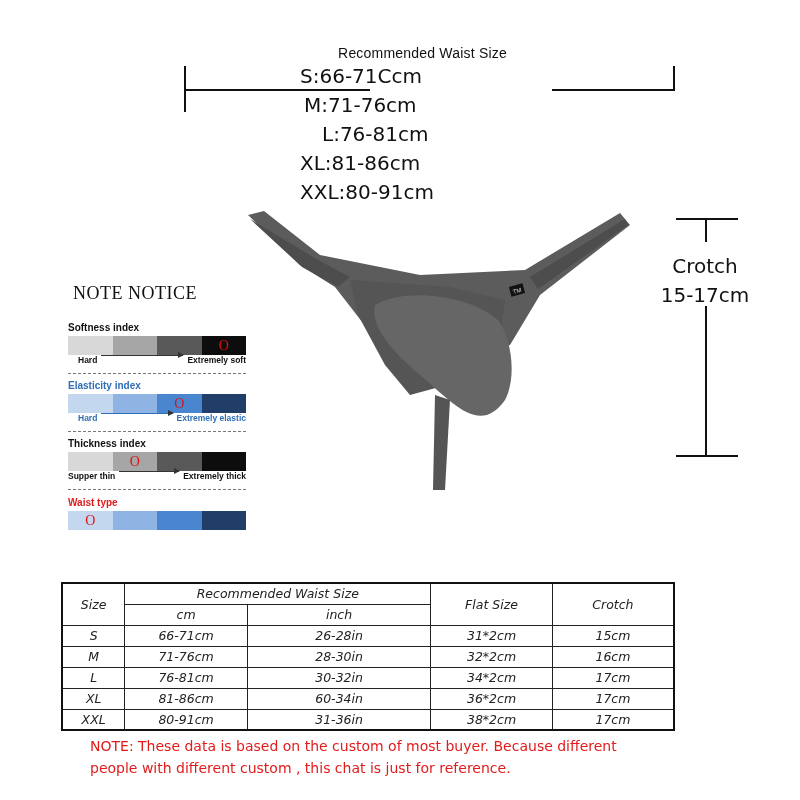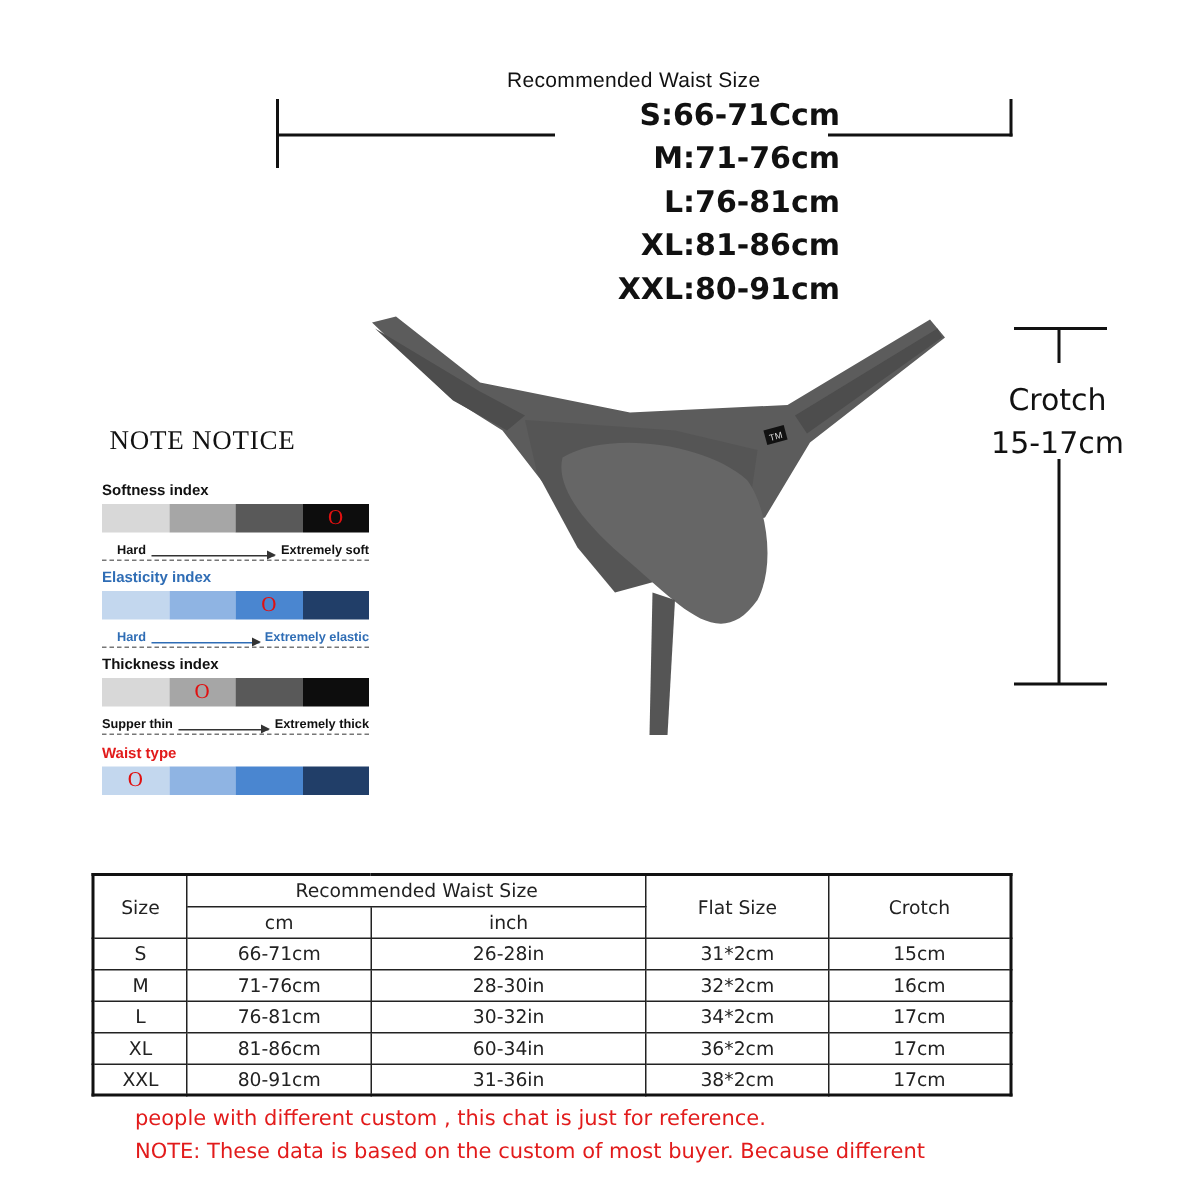--- a/index.html
+++ b/index.html
@@ -1,35 +1,35 @@
 <!DOCTYPE html>
 <html><head>
 <meta charset="utf-8">
 <style>
   * { margin:0; padding:0; box-sizing:border-box; }
   body { width:800px; height:800px; background:#fff; position:relative; overflow:hidden; font-family:"Liberation Sans", sans-serif; color:#111; }
   .abs { position:absolute; }
   .waist-title { left:0; width:800px; top:45px; text-align:center; font-size:14px; letter-spacing:0.2px; padding-left:45px; }
-  .waist-list { left:300px; width:260px; top:62px; text-align:right;font-weight:bold; }
+  .waist-list { left:300px; width:260px; top:62px; text-align:left; }
   .waist-list div { font-size:20px; line-height:29px; font-family:"DejaVu Sans", sans-serif; }
   .hline { background:#111; height:2px; }
   .vline { background:#111; width:2px; }
   .crotch-label { left:650px; width:110px; text-align:center; top:252px; font-size:20px; line-height:29px; font-family:"DejaVu Sans", sans-serif; }
   .index-title { left:73px; top:283px; font-family:"Liberation Serif", serif; font-size:18px; letter-spacing:0.5px; }
   .idx { left:68px; width:178px; }
   .idx-head { font-size:10px; font-weight:bold; height:16px; line-height:16px; }
   .bar { display:flex; height:19px; }
   .bar div { flex:1; position:relative; text-align:center; color:#e01010; font-family:"Liberation Serif", serif; font-size:14px; line-height:19px; }
-  .legend { display:flex; justify-content:space-between; align-items:flex-end; font-size:8.5px; font-weight:bold; height:16px; }
+  .legend { display:flex; justify-content:space-between; align-items:flex-start; font-size:8.5px; font-weight:bold; height:16px; }
   .legend .arrow { flex:1; margin:0 4px; height:1px; background:#333; position:relative; }
   .legend .arrow::after { content:""; position:absolute; right:-1px; top:-3px; border-left:6px solid #333; border-top:3px solid transparent; border-bottom:3px solid transparent; }
   .dash { border-top:1px dashed #777; margin-top:2px; }
   table.size { position:absolute; left:61px; top:582px; width:614px; border-collapse:collapse; font-family:"DejaVu Sans", sans-serif; font-size:12.5px; }
   table.size td { border:1px solid #222; text-align:center; height:21px; padding:0; font-weight:normal; color:#222; }
-  table.size { border:2px solid #111; }
+  table.size { border:2px solid #111;font-style:italic; }
   .note { left:90px; top:735px; width:620px; color:#e21b1b; font-size:14px; line-height:22px; font-family:"DejaVu Sans", sans-serif; }
 </style>
 </head>
 <body>
 
 <div class="abs waist-title">Recommended Waist Size</div>
 <div class="abs hline" style="left:185px;top:89px;width:185px;"></div>
 <div class="abs vline" style="left:184px;top:66px;height:46px;"></div>
 <div class="abs hline" style="left:552px;top:89px;width:123px;"></div>
 <div class="abs vline" style="left:673px;top:66px;height:25px;"></div>
@@ -172,15 +172,15 @@
     <td>XXL</td>
     <td>80-91cm</td>
     <td>31-36in</td>
     <td>38*2cm</td>
     <td>17cm</td>
   </tr>
 </tbody>
   </table>
 
 <div class="abs note">
+  <div>NOTE: These data is based on the custom of most buyer. Because different</div>
   <div>people with different custom , this chat is just for reference.</div>
-  <div>NOTE: These data is based on the custom of most buyer. Because different</div>
 </div>
 
 </body></html>

